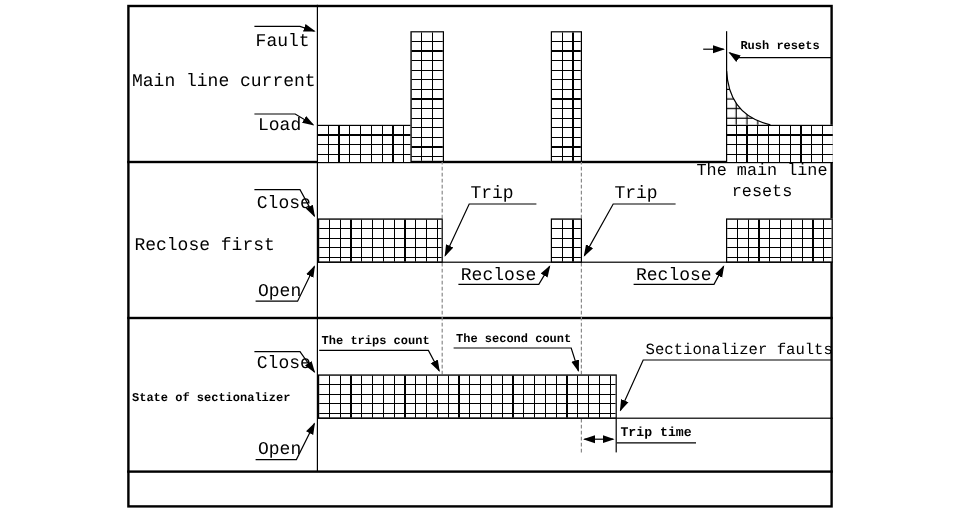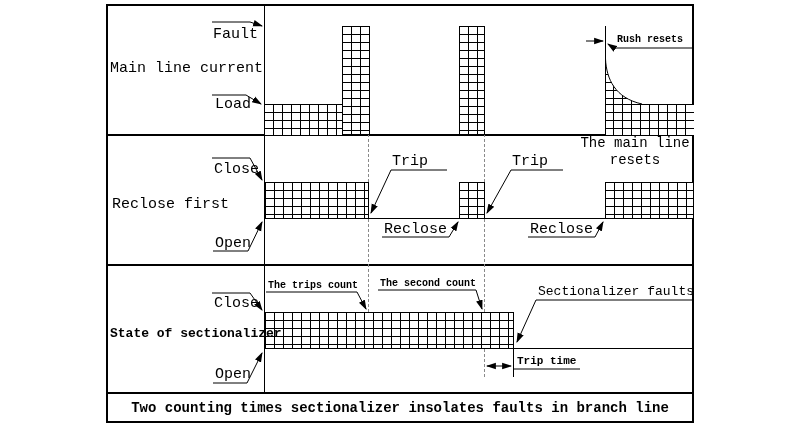--- a/index.html
+++ b/index.html
@@ -99,22 +99,21 @@
   <div class="lbl" style="left:392px;top:153px;font-size:15px;">Trip</div>
   <div class="lbl" style="left:512px;top:153px;font-size:15px;">Trip</div>
   <div class="lbl" style="left:384px;top:221px;font-size:15px;">Reclose</div>
   <div class="lbl" style="left:530px;top:221px;font-size:15px;">Reclose</div>
   <div class="lbl" style="left:578px;top:135px;width:114px;font-size:14px;text-align:center;line-height:17px;">
     <div>The main line</div>
     <div>resets</div>
   </div>
 
   <div class="lbl" style="left:214px;top:295px;font-size:15px;">Close</div>
-  <div class="lbl b" style="left:110px;top:327px;font-size:13px;">State of sectionalizer</div>
+  <div class="lbl b" style="left:110px;top:327px;font-size:10px;">State of sectionalizer</div>
   <div class="lbl" style="left:215px;top:366px;font-size:15px;">Open</div>
   <div class="lbl b" style="left:268px;top:280px;font-size:10px;">The trips count</div>
   <div class="lbl b" style="left:380px;top:278px;font-size:10px;">The second count</div>
   <div class="lbl" style="left:538px;top:285px;font-size:13px;">Sectionalizer faults</div>
   <div class="lbl b" style="left:517px;top:355px;font-size:11px;">Trip time</div>
 
-  <div class="lbl b" style="left:106px;top:400px;width:588px;font-size:14px;text-align:center;">Two counting times sectionalizer insolates faults in branch line</div>
 
 </div>
 
 </body></html>

